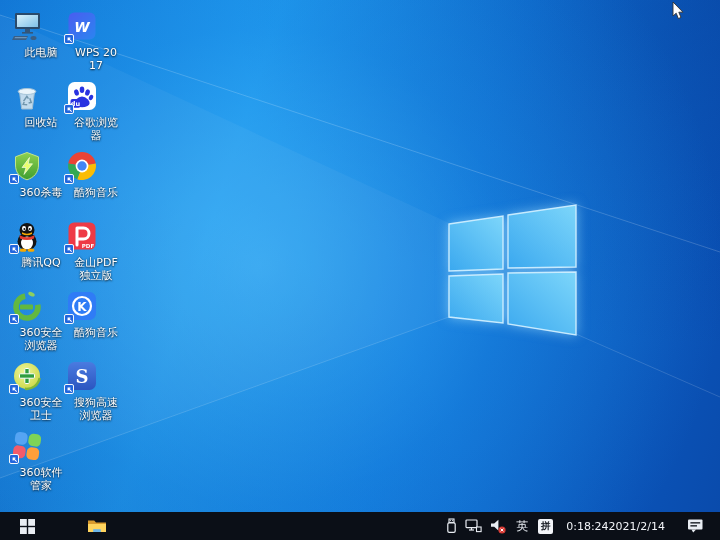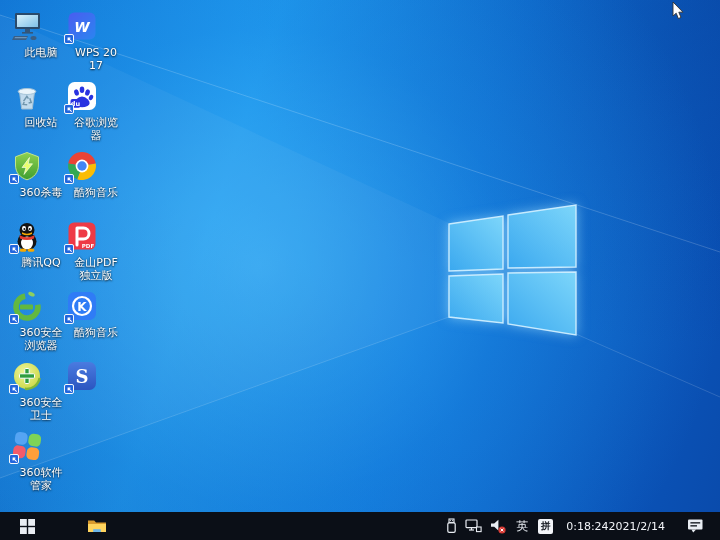--- a/index.html
+++ b/index.html
@@ -291,20 +291,21 @@
               </defs>
         <rect x="2" y="2" width="28" height="28" rx="6.5" fill="url(#g-sg)"></rect>
         <text x="16" y="23" font-size="18" font-weight="bold" fill="#fff" text-anchor="middle" font-family="DejaVu Serif, serif">S</text>
       </svg>
     <span class="sc">
       <svg viewBox="0 0 8 8">
                 <path d="M6.5,6.5 L2.6,2.6 M2.4,5 V2.4 H5" stroke="#fff" stroke-width="1.2" fill="none"></path>
               </svg>
     </span>
           </div>
+          <div class="dlabel">搜狗高速浏览器</div>
         </div>
         <div class="dicon" style="left: -10px; top: 430px;">
           <div class="art">
       <svg viewBox="0 0 32 32">
         <g transform="rotate(8 16 16)">
           <rect x="3" y="3" width="12.4" height="12.4" rx="4.5" fill="#55a4f3"></rect>
           <rect x="16.6" y="3" width="12.4" height="12.4" rx="4.5" fill="#7ed357"></rect>
           <rect x="16.6" y="16.6" width="12.4" height="12.4" rx="4.5" fill="#ff9f3a"></rect>
           <rect x="3" y="16.6" width="12.4" height="12.4" rx="4.5" fill="#f45b6a"></rect>
         </g>

